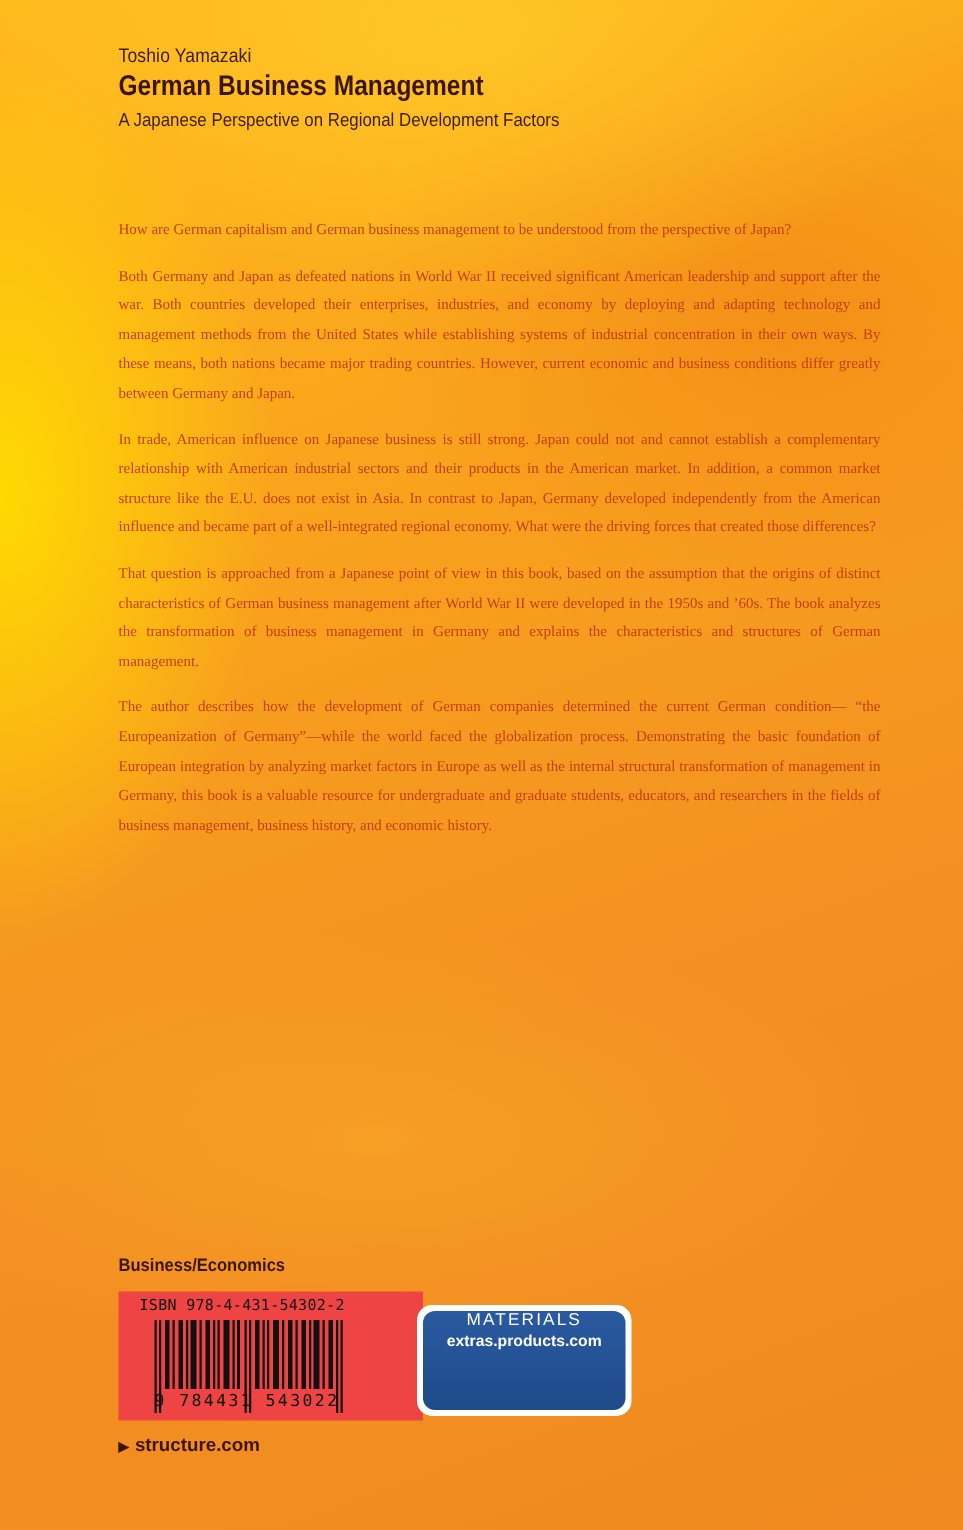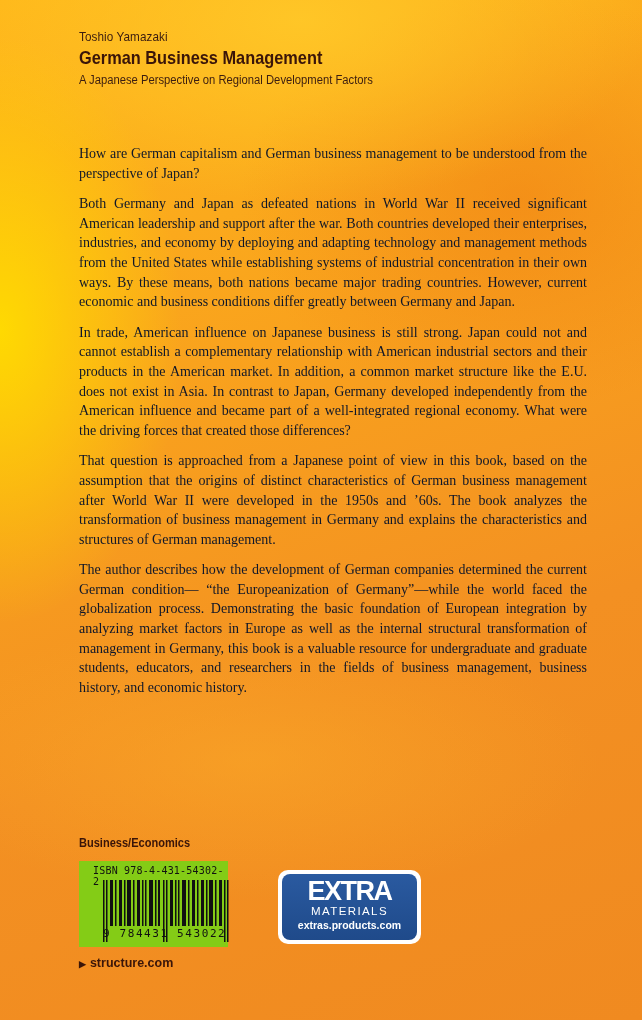--- a/index.html
+++ b/index.html
@@ -12,23 +12,23 @@
       radial-gradient(ellipse 500px 200px at 250px 760px, rgba(250,170,40,0.55), rgba(250,170,40,0) 70%),
       linear-gradient(160deg, #ffb81a 0%, #f9a21d 35%, #f39022 65%, #f08a20 100%);
     font-family:"DejaVu Serif", "Liberation Serif", serif;
     color:#3a1a0c;
   }
   .header { position:absolute; left:79px; top:29px; }
   .author { font-family:"Liberation Sans", sans-serif; font-size:13px; color:#3b1d10; transform:scaleX(0.9); transform-origin:left; letter-spacing:0.1px; }
   .title { font-family:"Liberation Sans", sans-serif; font-weight:bold; font-size:19px; color:#3a1509; margin-top:3px; transform:scaleX(0.86); transform-origin:left; white-space:nowrap; }
   .subtitle { font-family:"Liberation Sans", sans-serif; font-size:12.5px; color:#3b1d10; margin-top:4px; transform:scaleX(0.9); transform-origin:left; white-space:nowrap; }
   .body { position:absolute; left:79px; top:144px; width:508px; }
-  .body p { margin:0 0 11px 0; font-family:"Liberation Serif", serif; font-size:14px; line-height:19.6px; text-align:justify; color:#0f172a; }
+  .body p { margin:0 0 11px 0; font-family:"Liberation Serif", serif; font-size:10px; line-height:19.6px; text-align:justify; color:#c2410c; }
   .category { position:absolute; left:79px; top:836px; font-family:"Liberation Sans", sans-serif; font-weight:bold; font-size:12px; color:#3a1509; transform:scaleX(0.92); transform-origin:left; }
-  .barcode-box { position:absolute; left:79px; top:861px; width:149px; height:86px; background:#84cc16; }
+  .barcode-box { position:absolute; left:79px; top:861px; width:203px; height:86px; background:#ef4444; }
   .isbn-text { position:absolute; left:14px; top:4px; font-family:"DejaVu Sans Mono", monospace; font-size:10px; color:#111; letter-spacing:0.2px; }
   .bars { position:absolute; left:12px; top:19px; width:150px; height:62px; }
   .digits { position:absolute; left:24px; top:66px; font-family:"DejaVu Sans Mono", monospace; font-size:11px; color:#111; letter-spacing:1.6px; background:transparent; }
   .springer { position:absolute; left:79px; top:956px; font-family:"Liberation Sans", sans-serif; font-weight:bold; font-size:12.5px; color:#3a1509; }
   .springer .arrow { font-size:9px; margin-right:4px; }
   .extra { position:absolute; left:278px; top:870px; width:143px; height:74px; background:#fff; border-radius:10px; }
   .extra-inner { position:absolute; left:4px; top:4px; right:4px; bottom:4px; background:linear-gradient(#2a5aa0,#1f4a8a); border-radius:8px; text-align:center; color:#fff; font-family:"Liberation Sans", sans-serif; }
   .extra-big { font-weight:bold; font-size:27px; line-height:27px; margin-top:4px; letter-spacing:-1.5px; }
   .extra-mat { font-weight:normal; font-size:11.5px; letter-spacing:1.4px; line-height:13px; }
   .extra-url { font-weight:bold; font-size:10.5px; line-height:14px; }
@@ -90,17 +90,16 @@
   </svg>
   <div class="digits">9 784431 543022</div>
 </div>
 
 <div class="springer">
   <span class="arrow">▶</span><span>structure.com</span>
 </div>
 
 <div class="extra">
   <div class="extra-inner">
-    <div class="extra-big">EXTRA</div>
     <div class="extra-mat">MATERIALS</div>
     <div class="extra-url">extras.products.com</div>
   </div>
 </div>
 
 </body></html>

